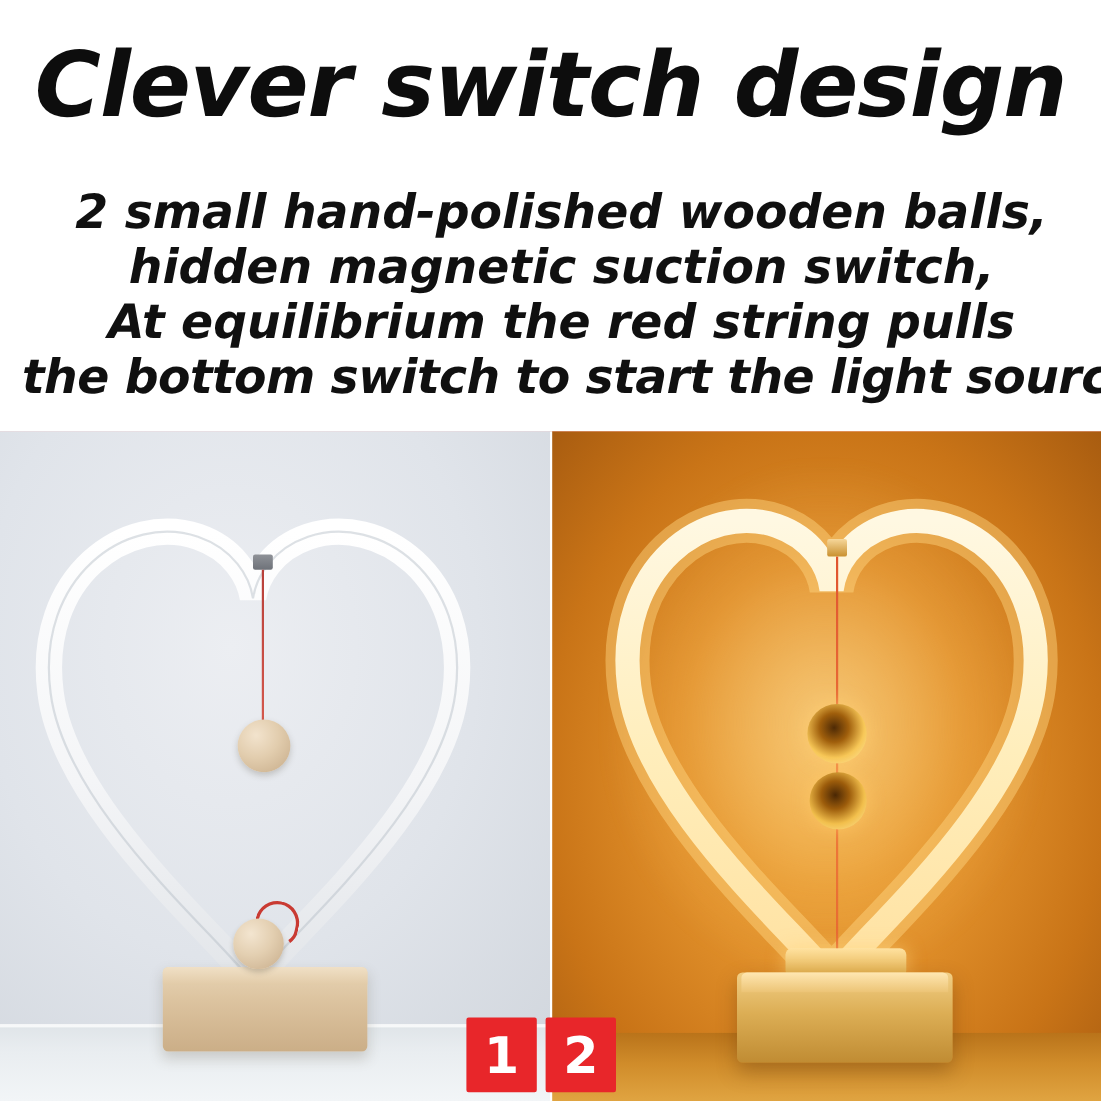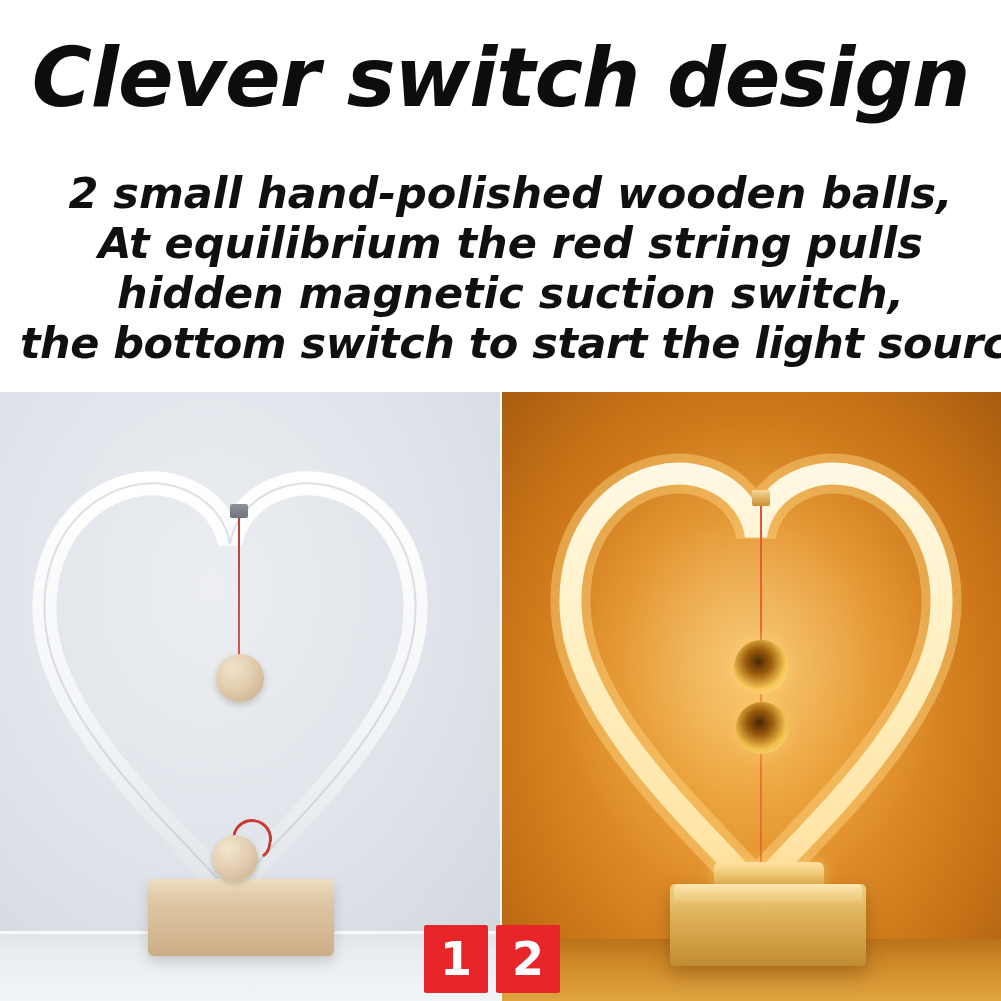--- a/index.html
+++ b/index.html
@@ -310,22 +310,22 @@
 </style>
 </head>
 <body>
 
 <div class="page">
 
   <div class="banner">
     <div class="headline">Clever switch design</div>
     <div class="subhead">
       <span class="ln ln-1">2 small hand-polished wooden balls,</span>
+      <span class="ln ln-2">hidden magnetic suction switch,</span>
       <span class="ln ln-3">At equilibrium the red string pulls</span>
-      <span class="ln ln-2">hidden magnetic suction switch,</span>
       <span class="ln ln-4">the bottom switch to start the light source</span>
     </div>
   </div>
 
   <div class="photos">
 
     <div class="photo left">
       <div class="scene-off">
         <div class="wall-off"></div>
         <div class="table-off"></div>

